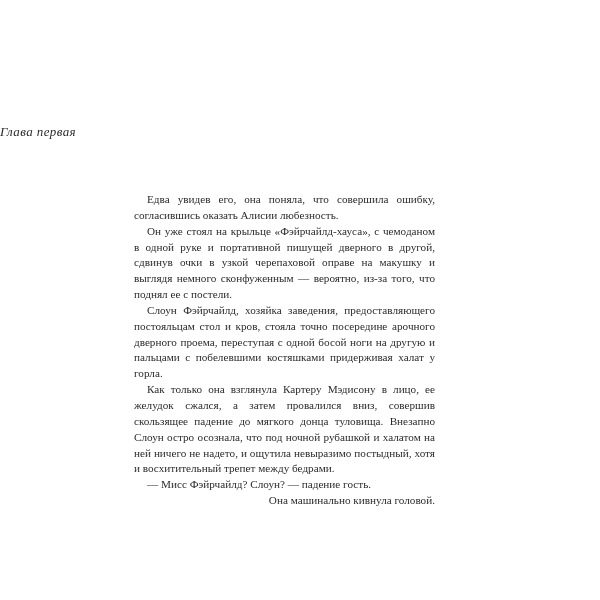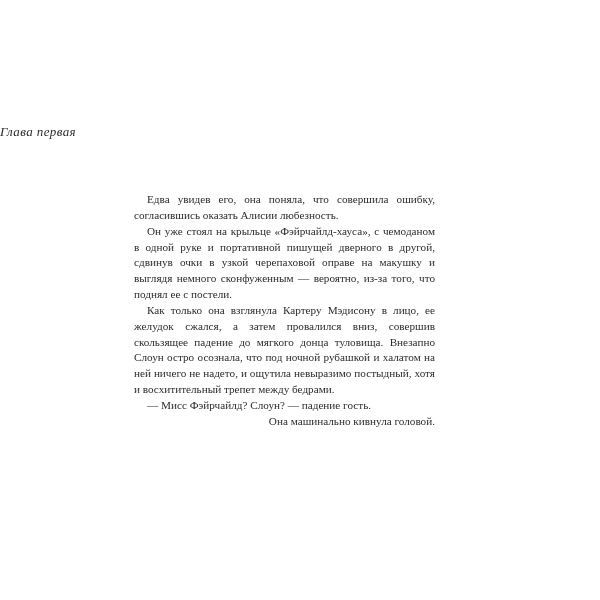--- a/index.html
+++ b/index.html
@@ -64,18 +64,19 @@
 </head>
 <body>
 
 <div class="page">
 
   <div class="chapter-title">Глава первая</div>
 
   <div class="text-block">
     <p>Едва увидев его, она поняла, что совершила ошибку, согласившись оказать Алисии любезность.</p>
     <p>Он уже стоял на крыльце «Фэйрчайлд-хауса», с чемоданом в одной руке и портативной пишущей дверного в другой, сдвинув очки в узкой черепаховой оправе на макушку и выглядя немного сконфуженным — вероятно, из-за того, что поднял ее с постели.</p>
+    <p>Слоун Фэйрчайлд, хозяйка заведения, предоставляющего постояльцам стол и кров, стояла точно посередине арочного дверного проема, переступая с одной босой ноги на другую и пальцами с побелевшими костяшками придерживая халат у горла.</p>
     <p>Как только она взглянула Картеру Мэдисону в лицо, ее желудок сжался, а затем провалился вниз, совершив скользящее падение до мягкого донца туловища. Внезапно Слоун остро осознала, что под ночной рубашкой и халатом на ней ничего не надето, и ощутила невыразимо постыдный, хотя и восхитительный трепет между бедрами.</p>
     <p>— Мисс Фэйрчайлд? Слоун? — падение гость.</p>
     <p>Она машинально кивнула головой.</p>
   </div>
 
 </div>
 
 </body></html>

